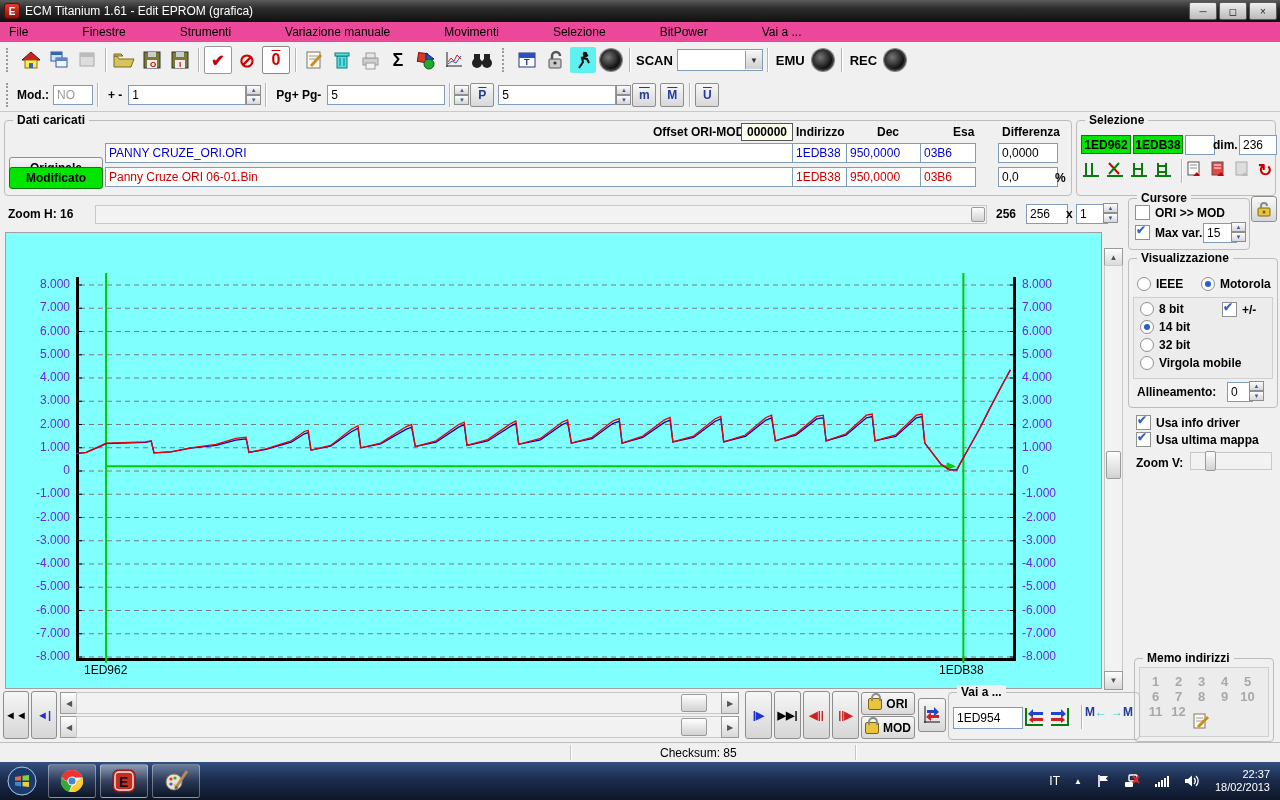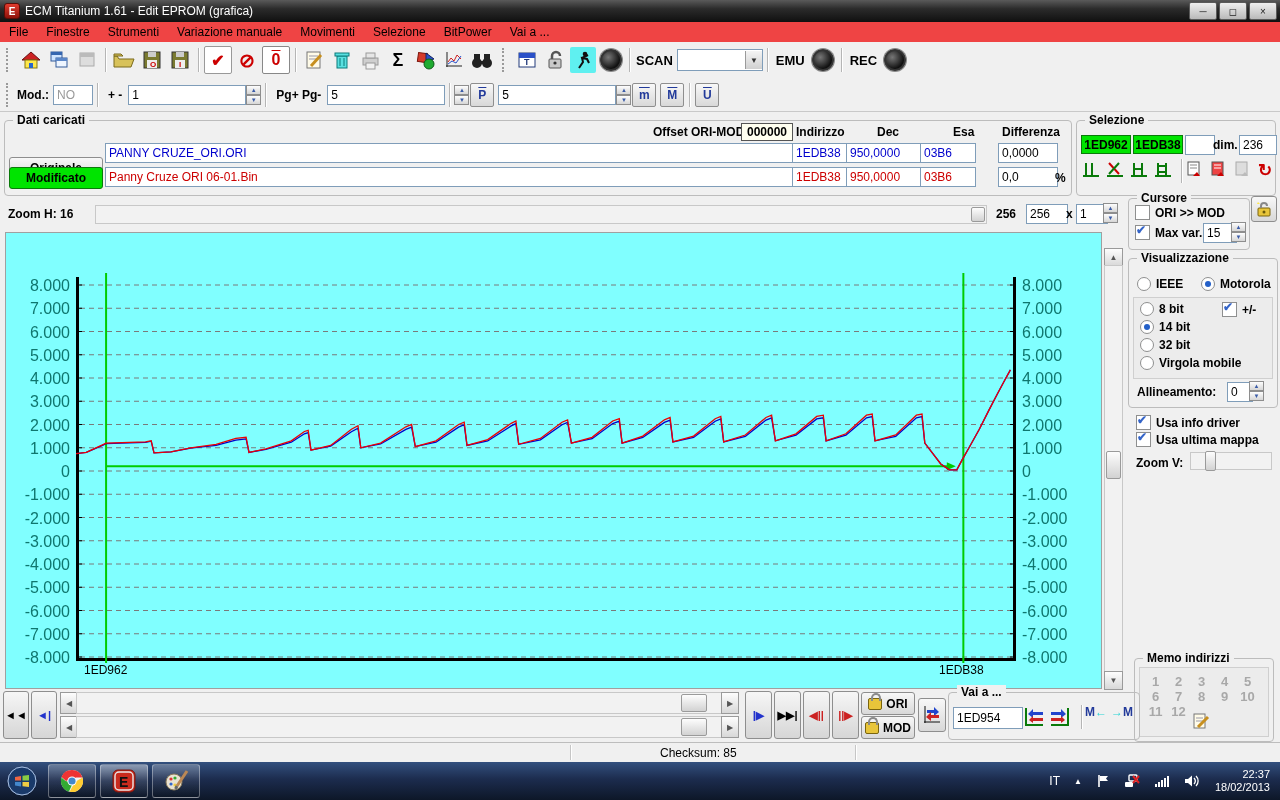--- a/index.html
+++ b/index.html
@@ -4,21 +4,21 @@
 <style>
   html,body{margin:0;padding:0;}
   body{width:1280px;height:800px;overflow:hidden;font-family:"Liberation Sans",sans-serif;font-size:12px;background:#f0f0f0;}
   .abs{position:absolute;}
   #root{position:relative;width:1280px;height:800px;background:#f0f0f0;}
   
   #titlebar{left:0;top:0;width:1280px;height:22px;background:linear-gradient(#5a5a5a,#2b2b2b 40%,#101010);color:#fff;display:flex;align-items:center;}
   .appicon{width:14px;height:14px;background:linear-gradient(#e23b2e,#8e130b);border:1px solid #5d0c06;border-radius:3px;color:#fff;font-weight:bold;font-size:10px;display:flex;align-items:center;justify-content:center;margin:0 5px 0 4px;}
   .winbtn{width:26px;height:16px;background:linear-gradient(#efefef,#b9b9b9);border:1px solid #5a5a5a;border-radius:2px;color:#222;font-size:10px;display:flex;align-items:center;justify-content:center;margin-left:2px;}
   
-  #menubar{left:0;top:22px;width:1280px;height:20px;background:#ef4444;border-bottom:1px solid #d5d5d5;display:flex;align-items:center;}
+  #menubar{left:0;top:22px;width:1280px;height:20px;background:#ec4899;border-bottom:1px solid #d5d5d5;display:flex;align-items:center;gap:36px;}
   .menuitem{padding:2px 9px;color:#000;}
   
   .toolbar{background:#f0f0f0;display:flex;align-items:center;}
   #tb1{left:0;top:42px;width:1280px;height:36px;border-bottom:1px solid #dcdcdc;}
   #tb2{left:0;top:78px;width:1280px;height:33px;border-bottom:1px solid #c9c9c9;}
   .grip{width:4px;height:24px;margin:0 5px 0 6px;border-left:2px dotted #9a9a9a;}
   .tbtn{width:26px;height:26px;display:flex;align-items:center;justify-content:center;font-size:16px;margin:0 1px;border-radius:2px;}
   .tsep{width:1px;height:24px;background:#b5b5b5;margin:0 4px;box-shadow:1px 0 0 #fff;}
   .field{background:#fff;border:1px solid #7f9db9;color:#000;display:flex;align-items:center;padding:0 3px;height:18px;}
   .spin{display:inline-flex;flex-direction:column;width:15px;height:20px;}
@@ -34,21 +34,21 @@
   .rb{width:12px;height:12px;background:#fff;border:1px solid #8e8f8f;border-radius:50%;display:inline-block;position:relative;flex:none;}
   .rb.on::after{content:"";position:absolute;left:3px;top:3px;width:6px;height:6px;border-radius:50%;background:#2460c8;}
   .ckrow{display:flex;align-items:center;gap:5px;font-weight:bold;}
   
   .sb-track{background:#f2f2f2;border:1px solid #c8c8c8;}
   .sb-thumb{background:linear-gradient(#fdfdfd,#d2d2d2);border:1px solid #9a9a9a;border-radius:2px;}
   .sb-btn{background:linear-gradient(#fdfdfd,#d8d8d8);border:1px solid #9a9a9a;display:flex;align-items:center;justify-content:center;font-size:8px;color:#555;}
   .navbtn{background:linear-gradient(#f6f6f6,#d6d6d6);border:1px solid #8e8e8e;border-radius:3px;display:flex;align-items:center;justify-content:center;font-weight:bold;font-size:11px;}
   
   #chartbox{left:5px;top:232px;width:1095px;height:455px;background:#80ffff;border:1px solid #a0a0a0;}
-  .ylab{position:absolute;width:58px;font-size:16px;color:#0f766e;}
+  .ylab{position:absolute;width:58px;font-size:12px;color:#6d28d9;}
   .xlab{position:absolute;top:430px;font-size:12px;color:#000;}
   
   #memogrid span{display:inline-block;width:23px;color:#a8a8a8;font-weight:bold;font-size:13px;text-align:center;}
   
   #statusbar{left:0;top:742px;width:1280px;height:20px;background:#f0f0f0;border-top:1px solid #bdbdbd;}
   .sb-div{position:absolute;top:2px;width:1px;height:15px;background:#c6c6c6;box-shadow:1px 0 0 #fff;}
   
   #taskbar{left:0;top:762px;width:1280px;height:38px;background:linear-gradient(#33507e,#1c2c4e 45%,#0d1728);display:flex;align-items:center;}
   .taskapp{width:46px;height:32px;margin-left:4px;border:1px solid rgba(255,255,255,.35);border-radius:3px;background:linear-gradient(rgba(255,255,255,.28),rgba(255,255,255,.07) 50%,rgba(0,0,0,.15));display:flex;align-items:center;justify-content:center;}
   .trayicon{color:#fff;display:flex;align-items:center;justify-content:center;margin:0 7px;}

